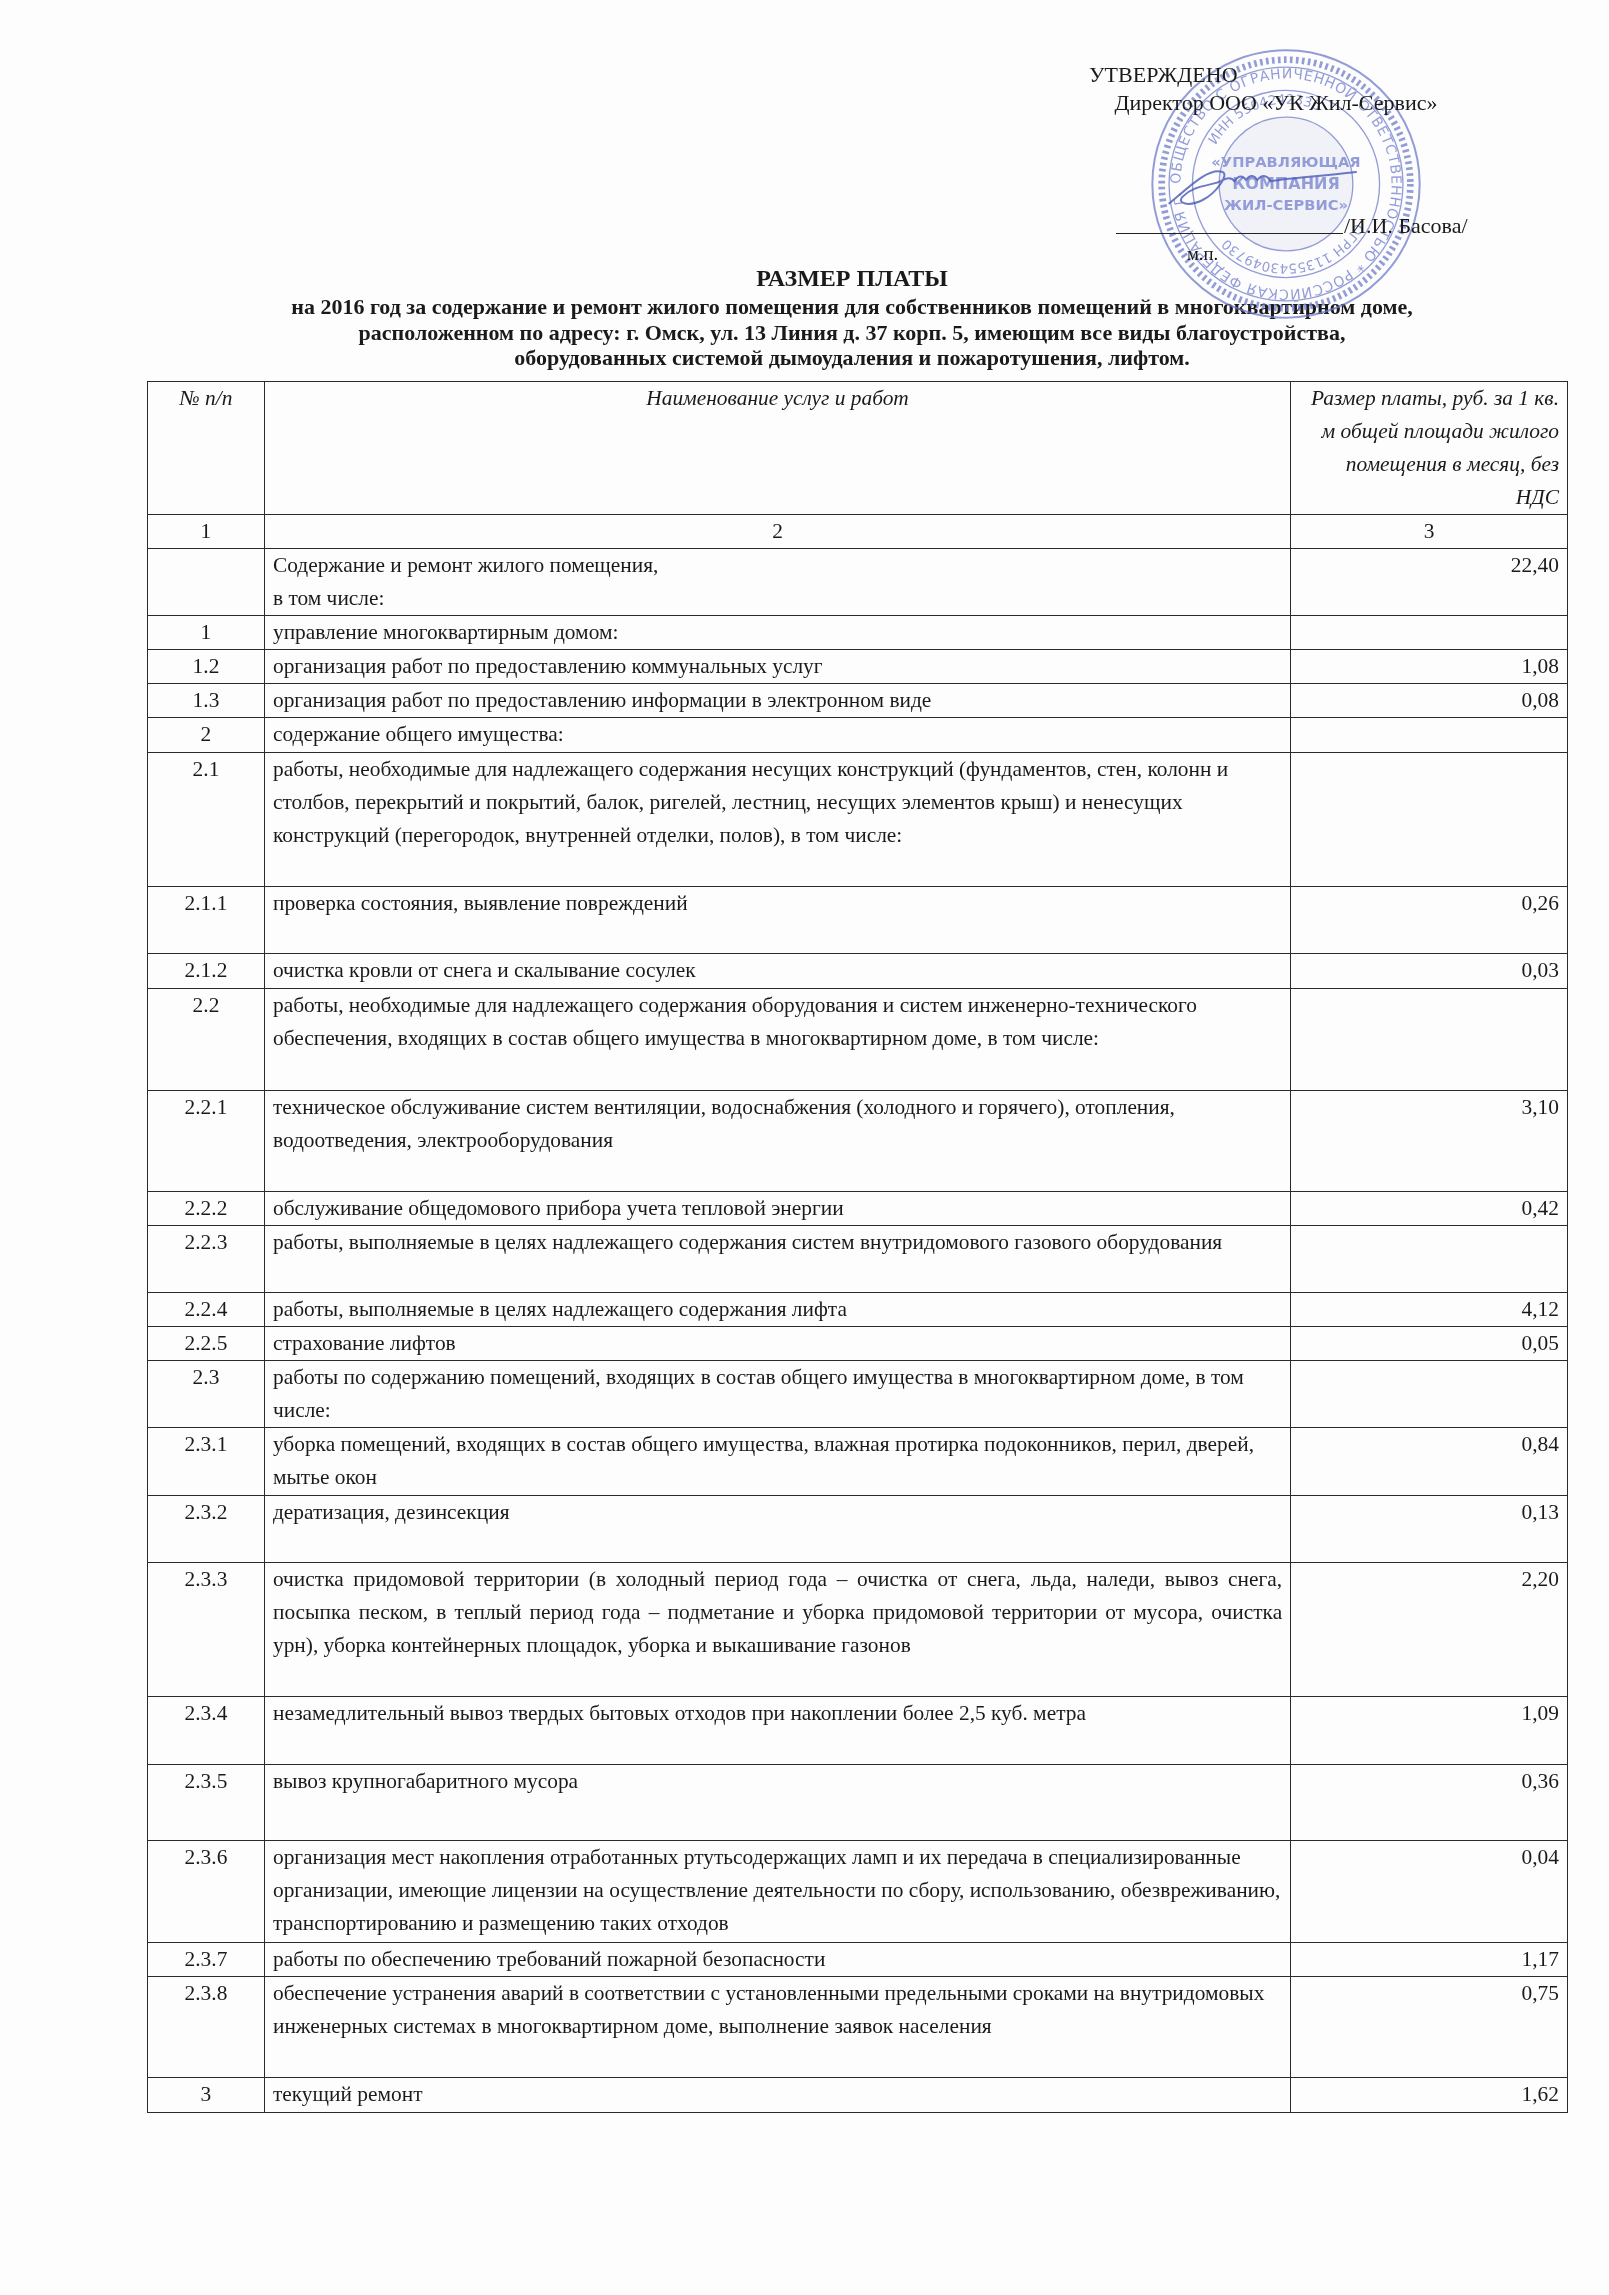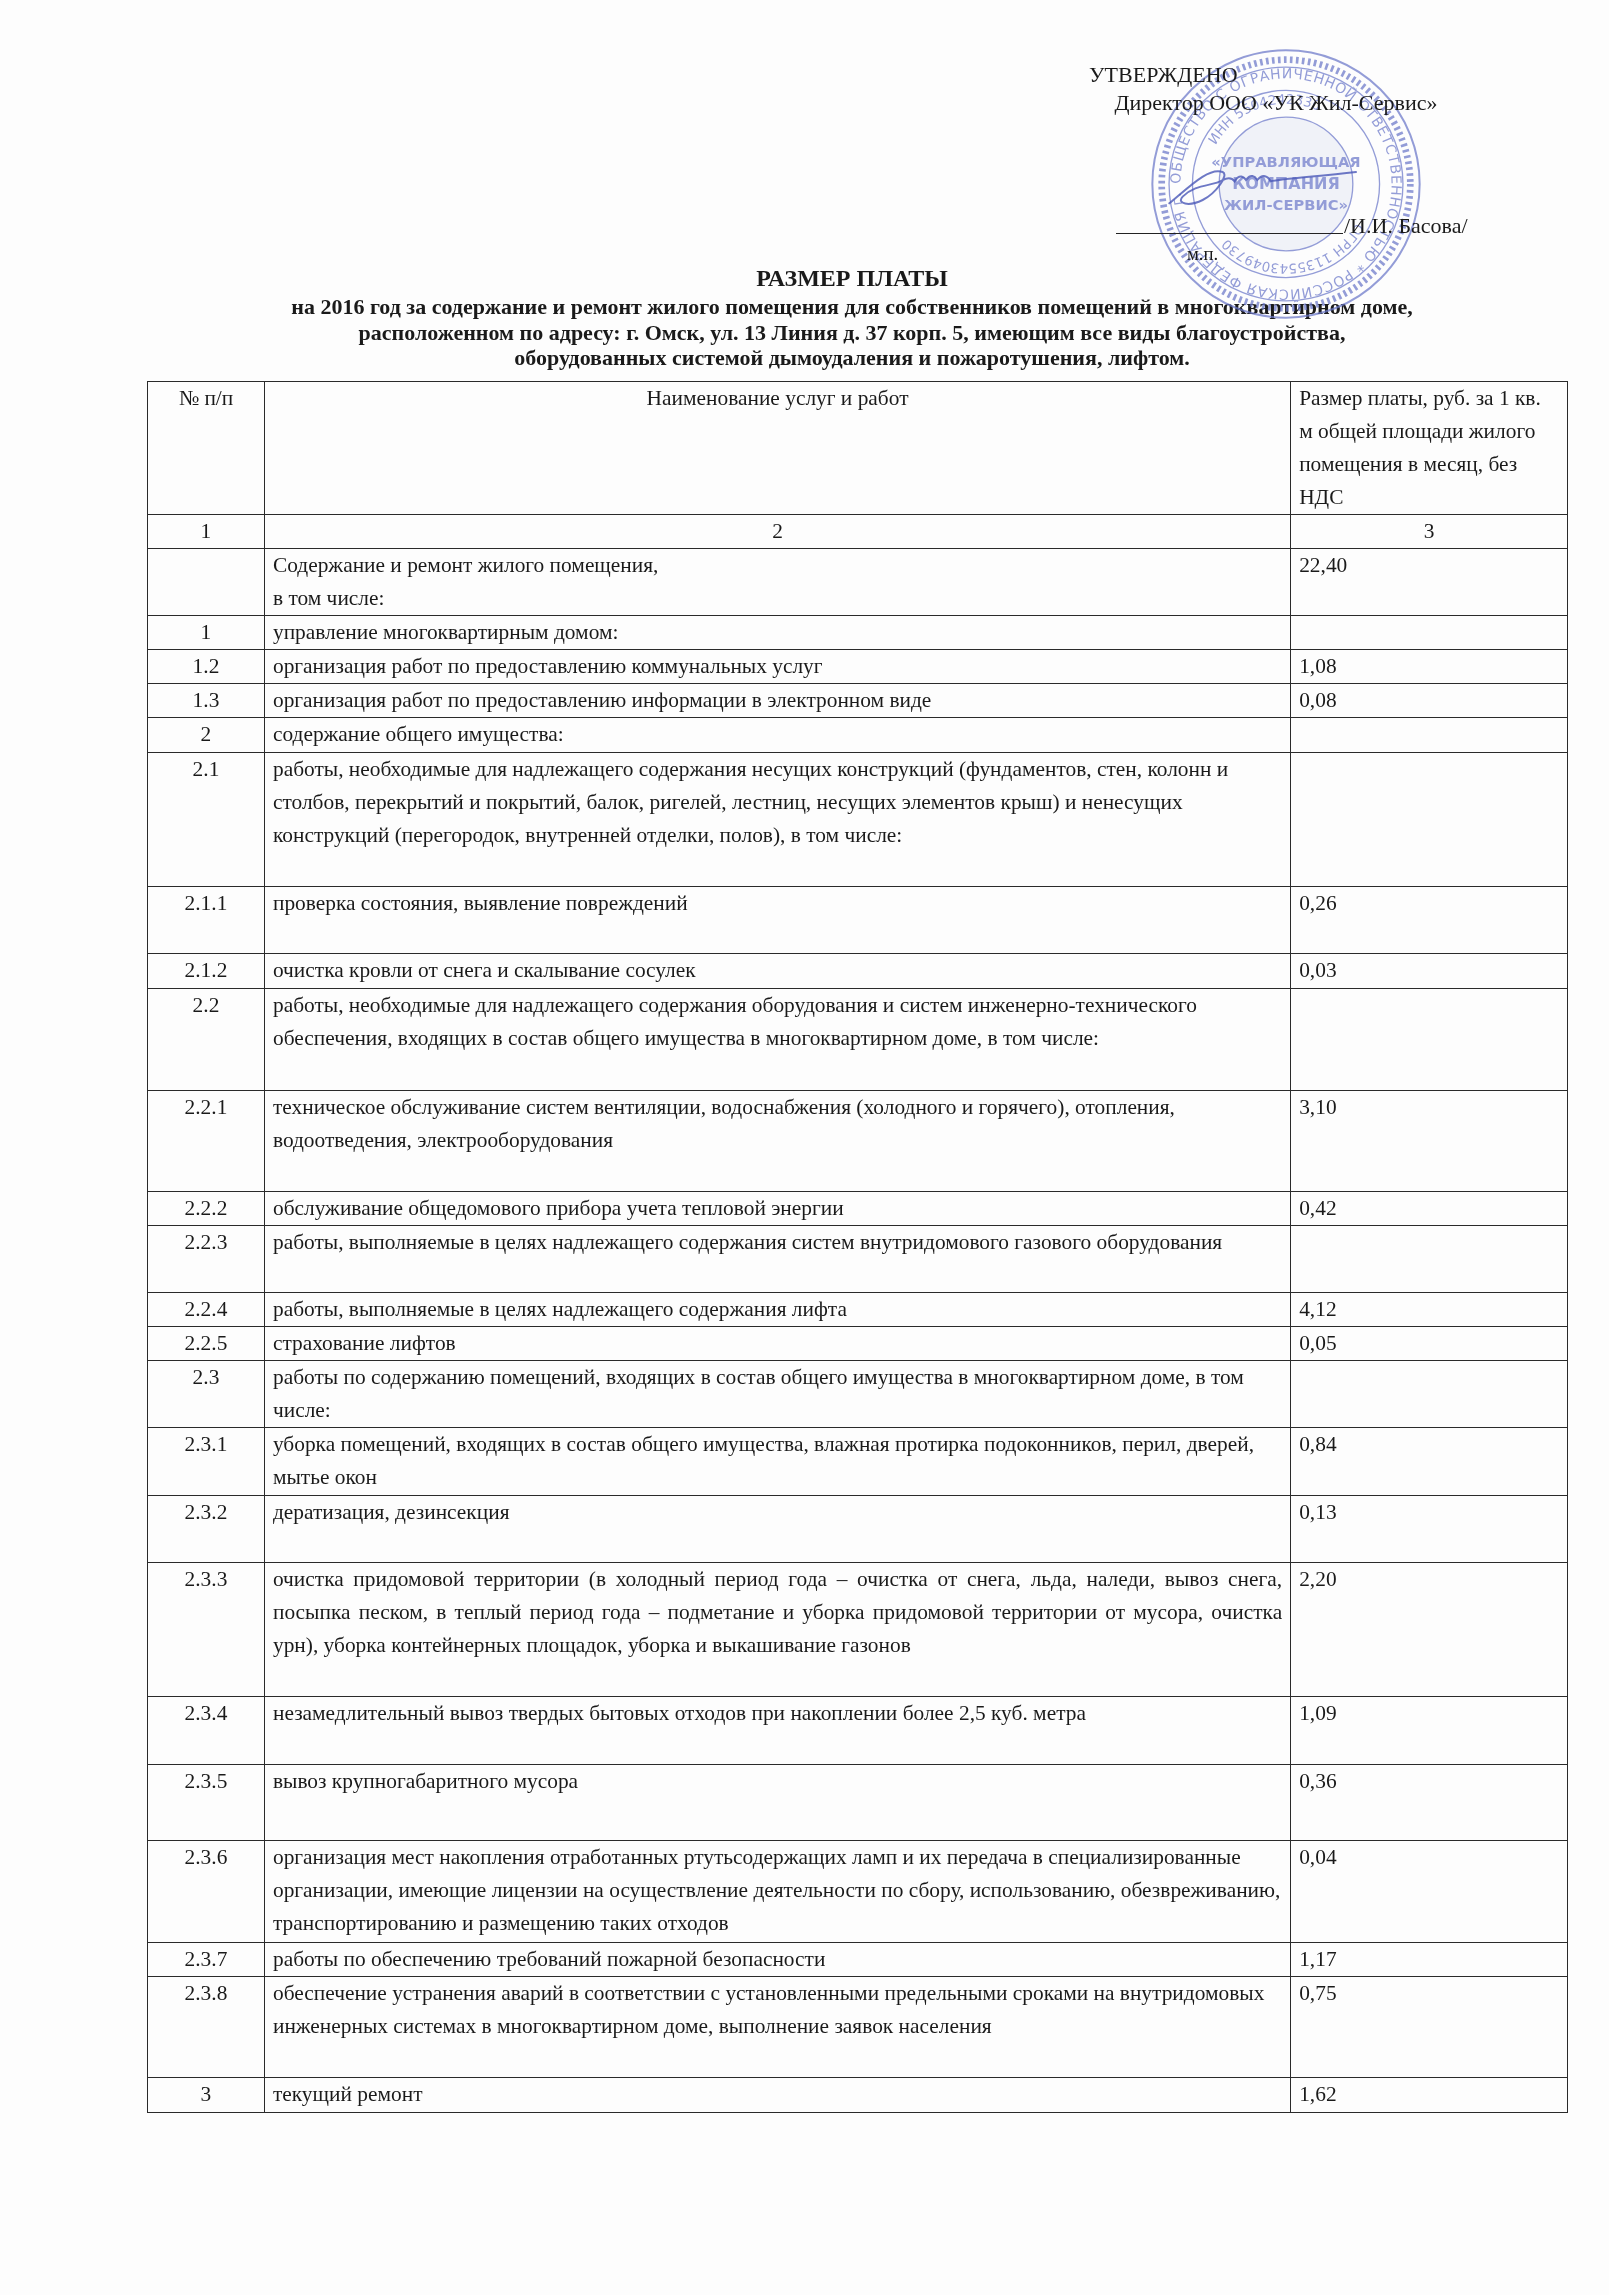--- a/index.html
+++ b/index.html
@@ -38,24 +38,24 @@
     position: absolute; left: 147px; top: 381px; width: 1421px;
     border-collapse: collapse; font-size: 21.4px; line-height: 33px; z-index: 1;
   }
   table.fees td, table.fees th {
     border: 1.3px solid #2a2a2a; vertical-align: top; padding: 0 8px; font-weight: normal;
   }
   table.fees col.c1 { width: 117px; }
   table.fees col.c2 { width: 1027px; }
   table.fees col.c3 { width: 277px; }
   .num { text-align: center; }
-  .price { text-align: left; }
+  .price { text-align: right; }
   .desc { text-align: left; }
   .desc.justify { text-align: justify; }
-  .head th { height: 131px; }
+  .head th { height: 131px; font-style: italic; }
   .colnums td { height: 32px; text-align: center; }
 </style>
 </head>
 <body>
 
 <div class="approval">
   <div class="approved">УТВЕРЖДЕНО</div>
   <div class="director">Директор  ООО «УК Жил-Сервис»</div>
   <div class="sign-line"></div>
   <div class="signer">/И.И. Басова/</div>

